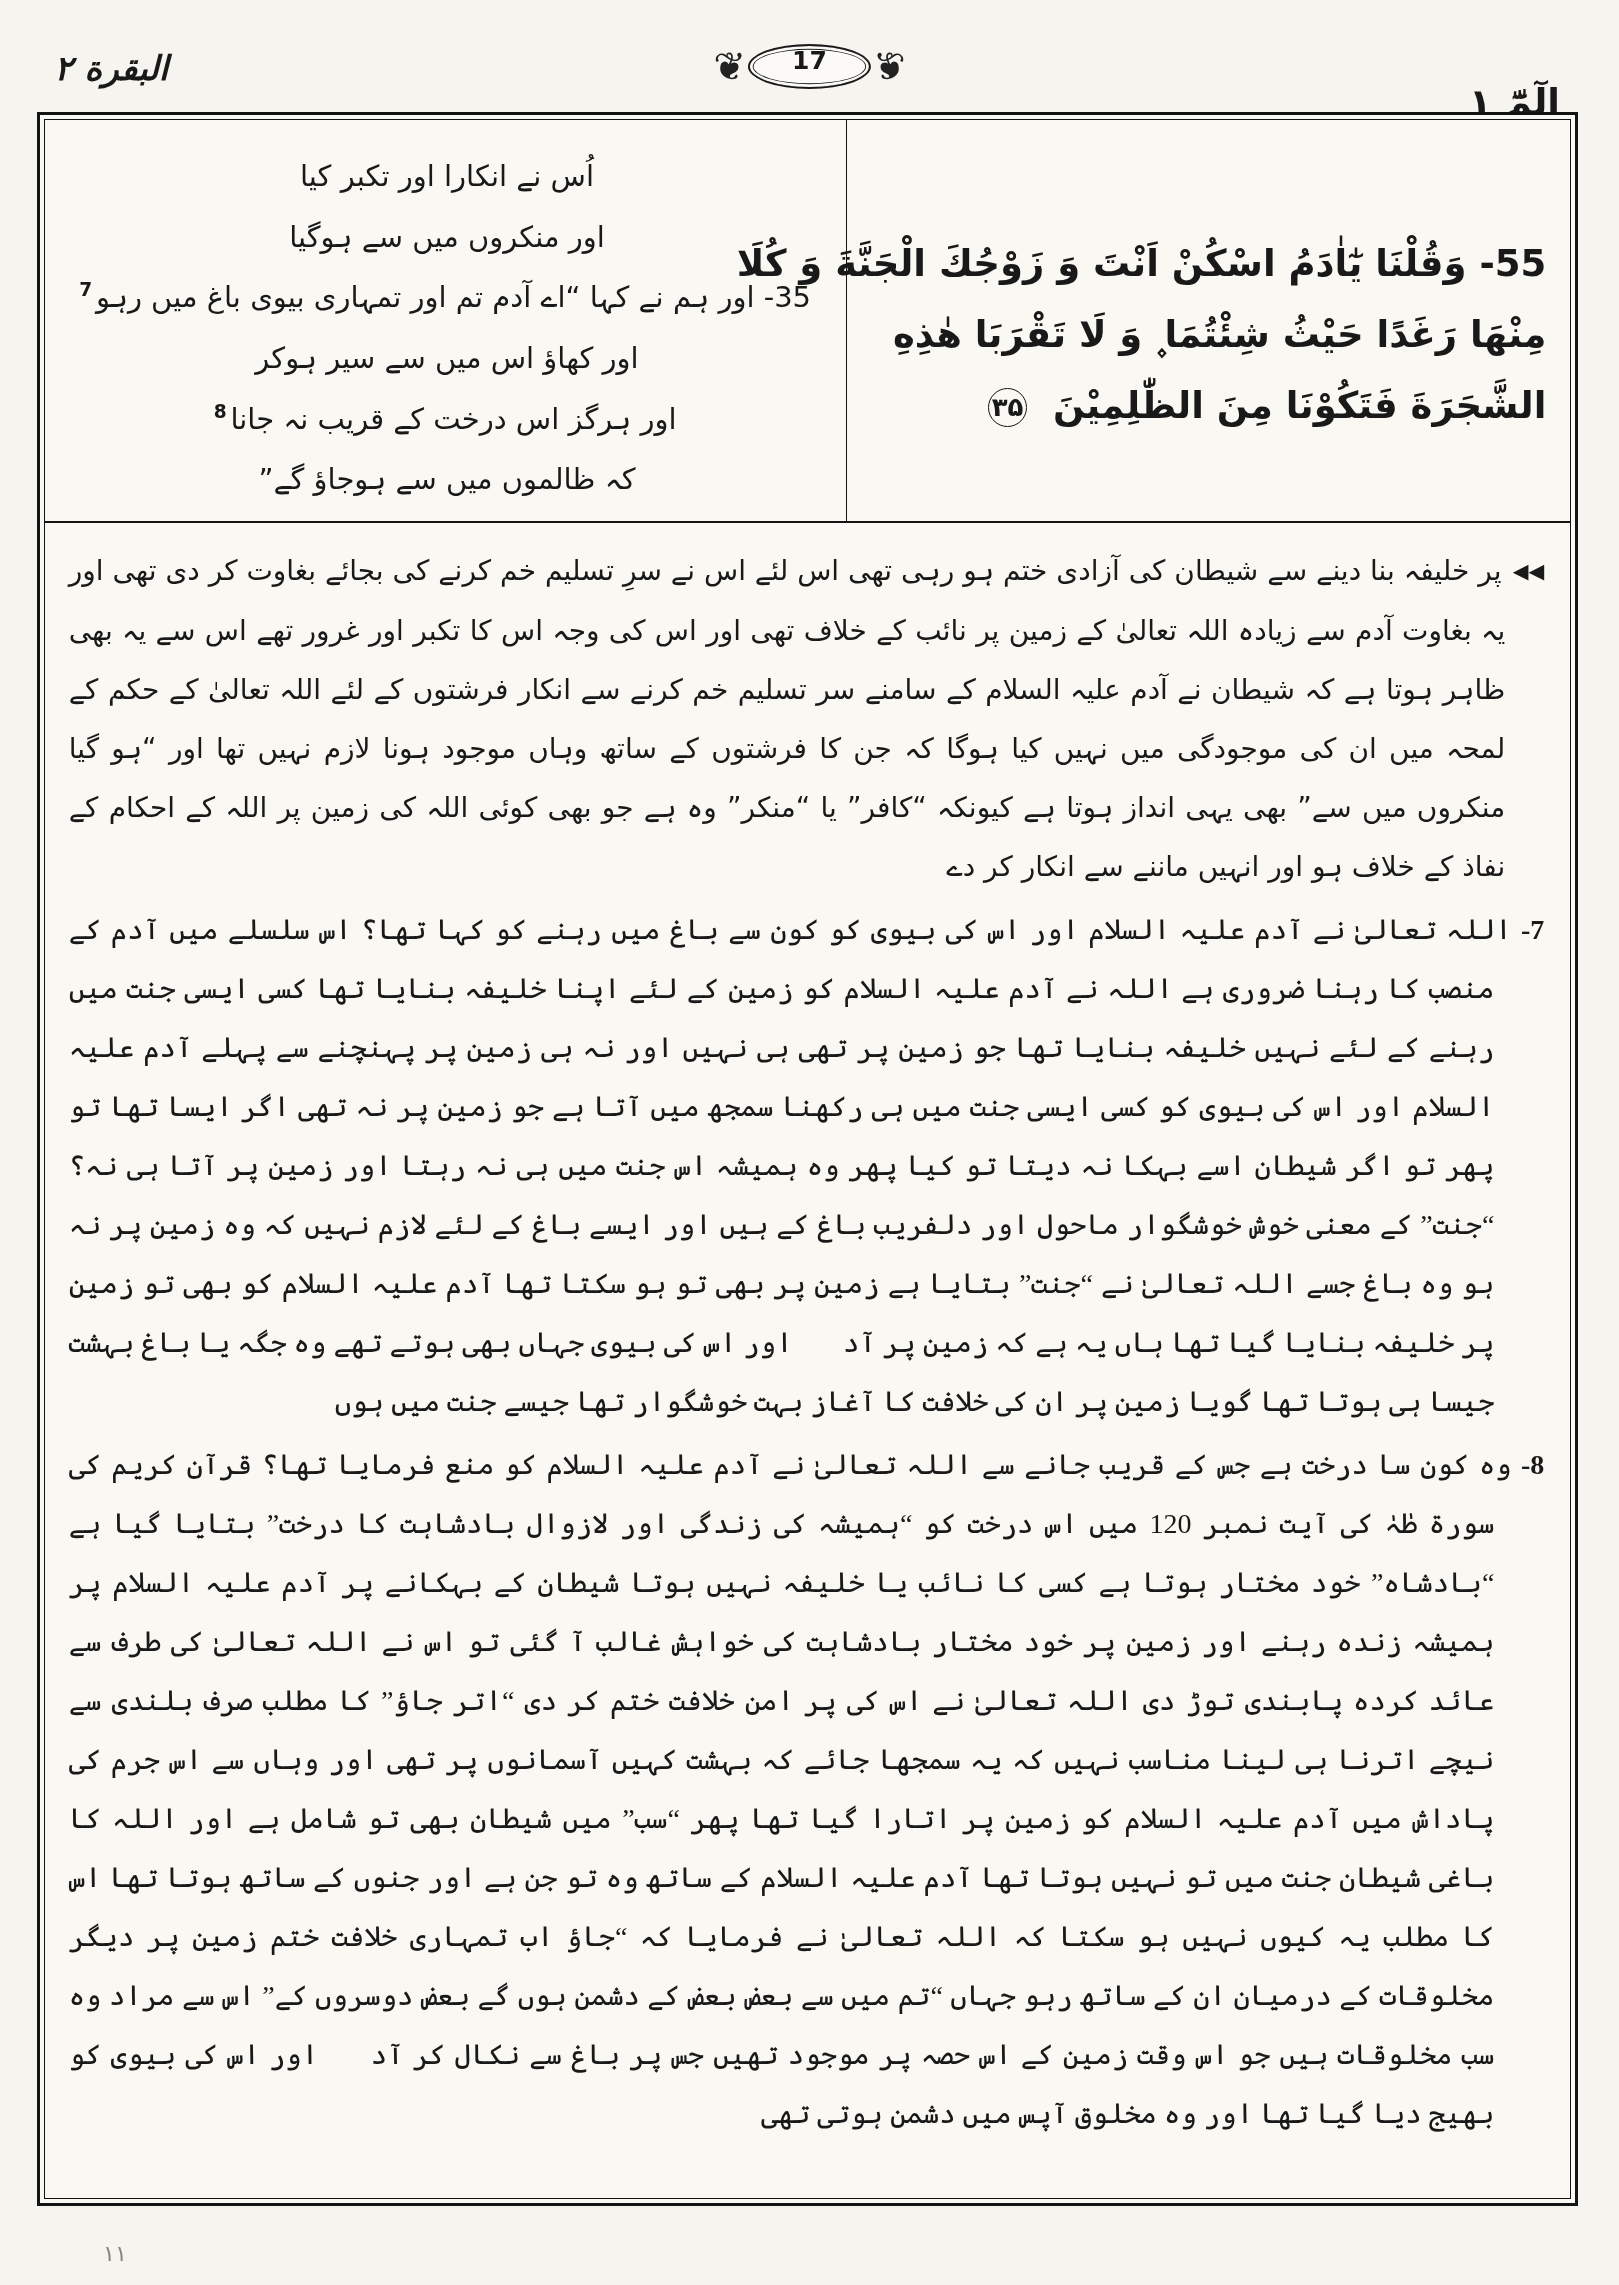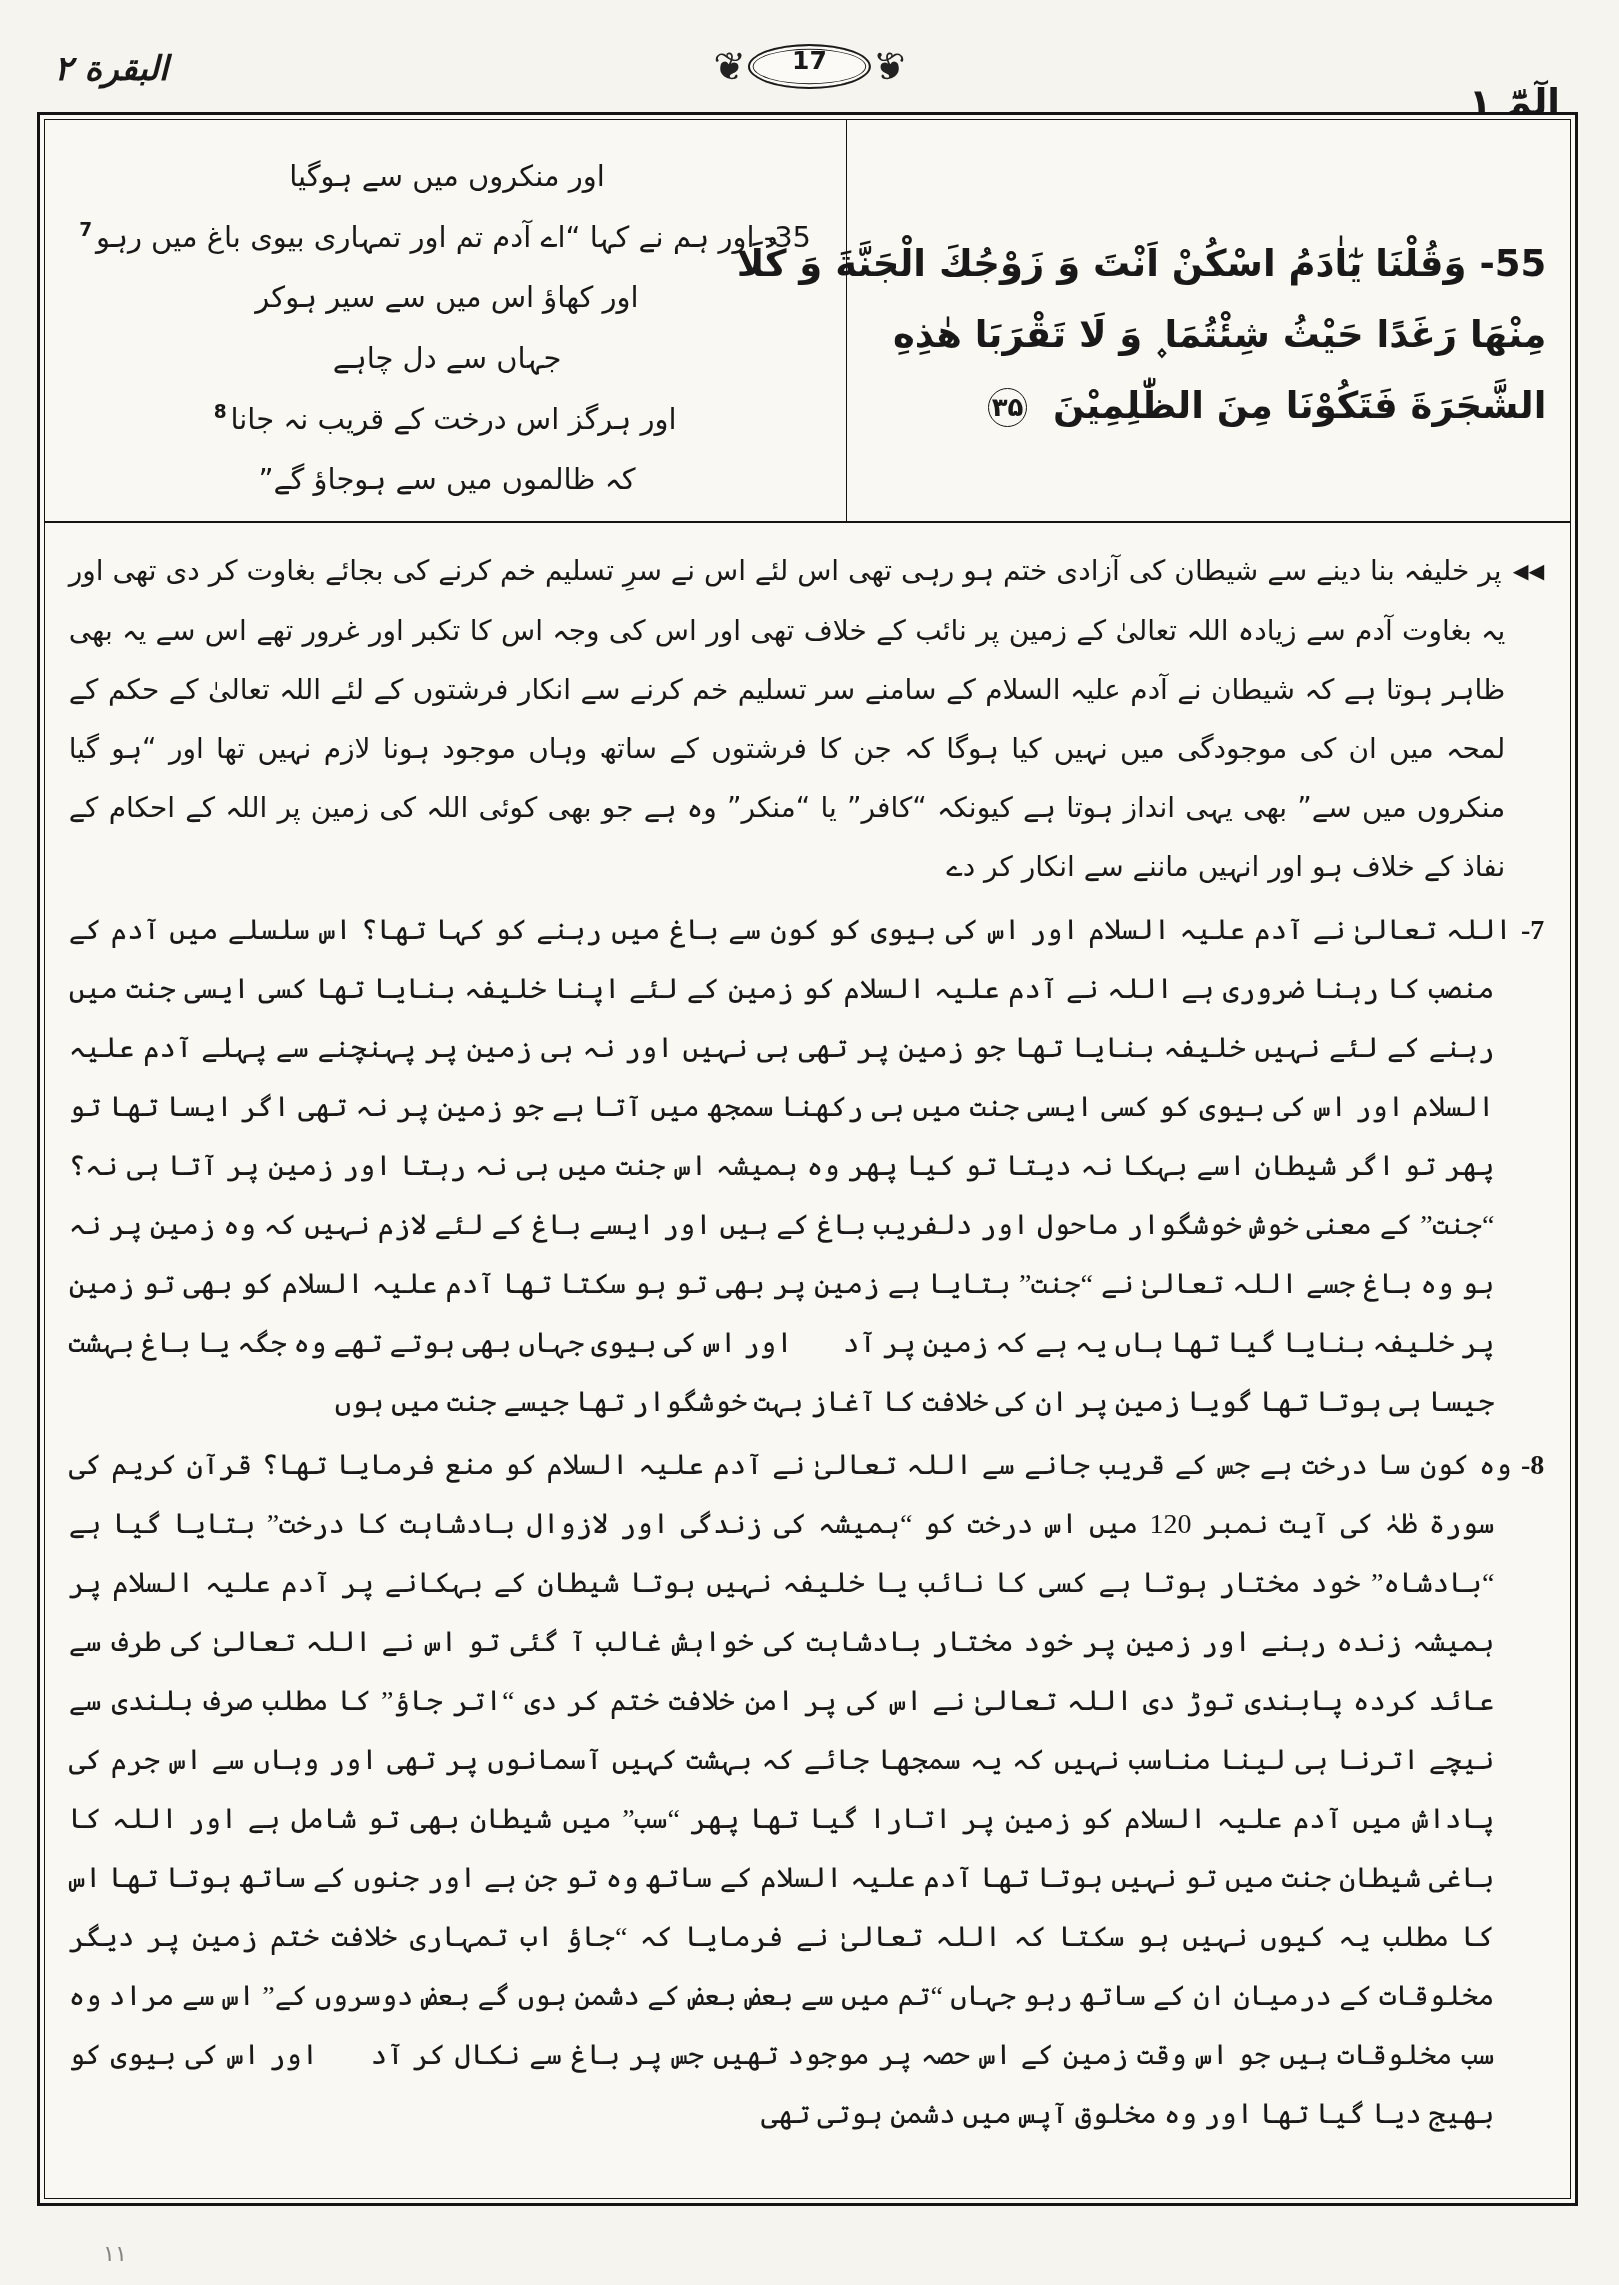--- a/index.html
+++ b/index.html
@@ -101,30 +101,30 @@
         <div class="arabic-line">55- وَقُلْنَا يٰٓاٰدَمُ اسْكُنْ اَنْتَ وَ زَوْجُكَ الْجَنَّةَ وَ كُلَا</div>
         <div class="arabic-line">مِنْهَا رَغَدًا حَيْثُ شِئْتُمَا ۪ وَ لَا تَقْرَبَا هٰذِهِ</div>
         <div class="arabic-line">
           <span>الشَّجَرَةَ فَتَكُوْنَا مِنَ الظّٰلِمِيْنَ</span>
           <span class="ayah-end">۳۵</span>
         </div>
       </div>
 
       <div class="urdu-col">
         <div class="urdu-line">
+          <span>اُس نے انکارا اور تکبر کیا</span><sup class="note-ref"></sup>
+        </div>
+        <div class="urdu-line">
           <span>اور منکروں میں سے ہوگیا</span><sup class="note-ref"></sup>
         </div>
         <div class="urdu-line">
           <span>35- اور ہم نے کہا “اے آدم تم اور تمہاری بیوی باغ میں رہو</span><sup class="note-ref">7</sup>
         </div>
         <div class="urdu-line">
           <span>اور کھاؤ اس میں سے سیر ہوکر</span><sup class="note-ref"></sup>
-        </div>
-        <div class="urdu-line">
-          <span>جہاں سے دل چاہے</span><sup class="note-ref"></sup>
         </div>
         <div class="urdu-line">
           <span>اور ہرگز اس درخت کے قریب نہ جانا</span><sup class="note-ref">8</sup>
         </div>
         <div class="urdu-line">
           <span>کہ ظالموں میں سے ہوجاؤ گے”</span><sup class="note-ref"></sup>
         </div>
       </div>
 
     </div>

